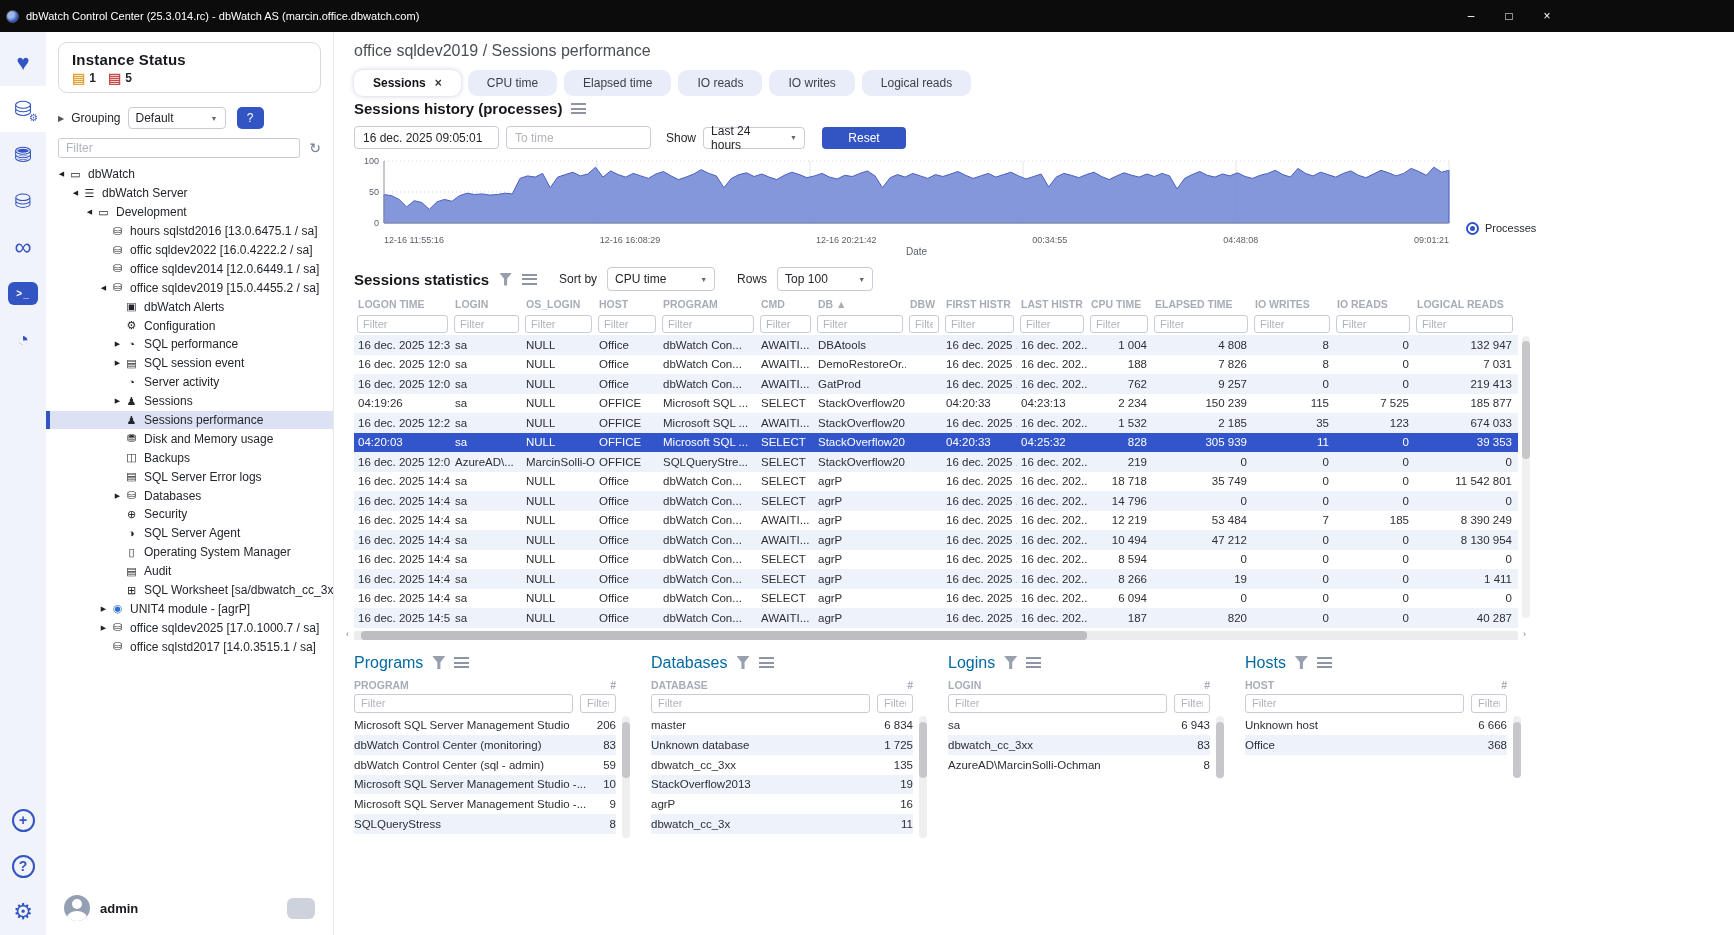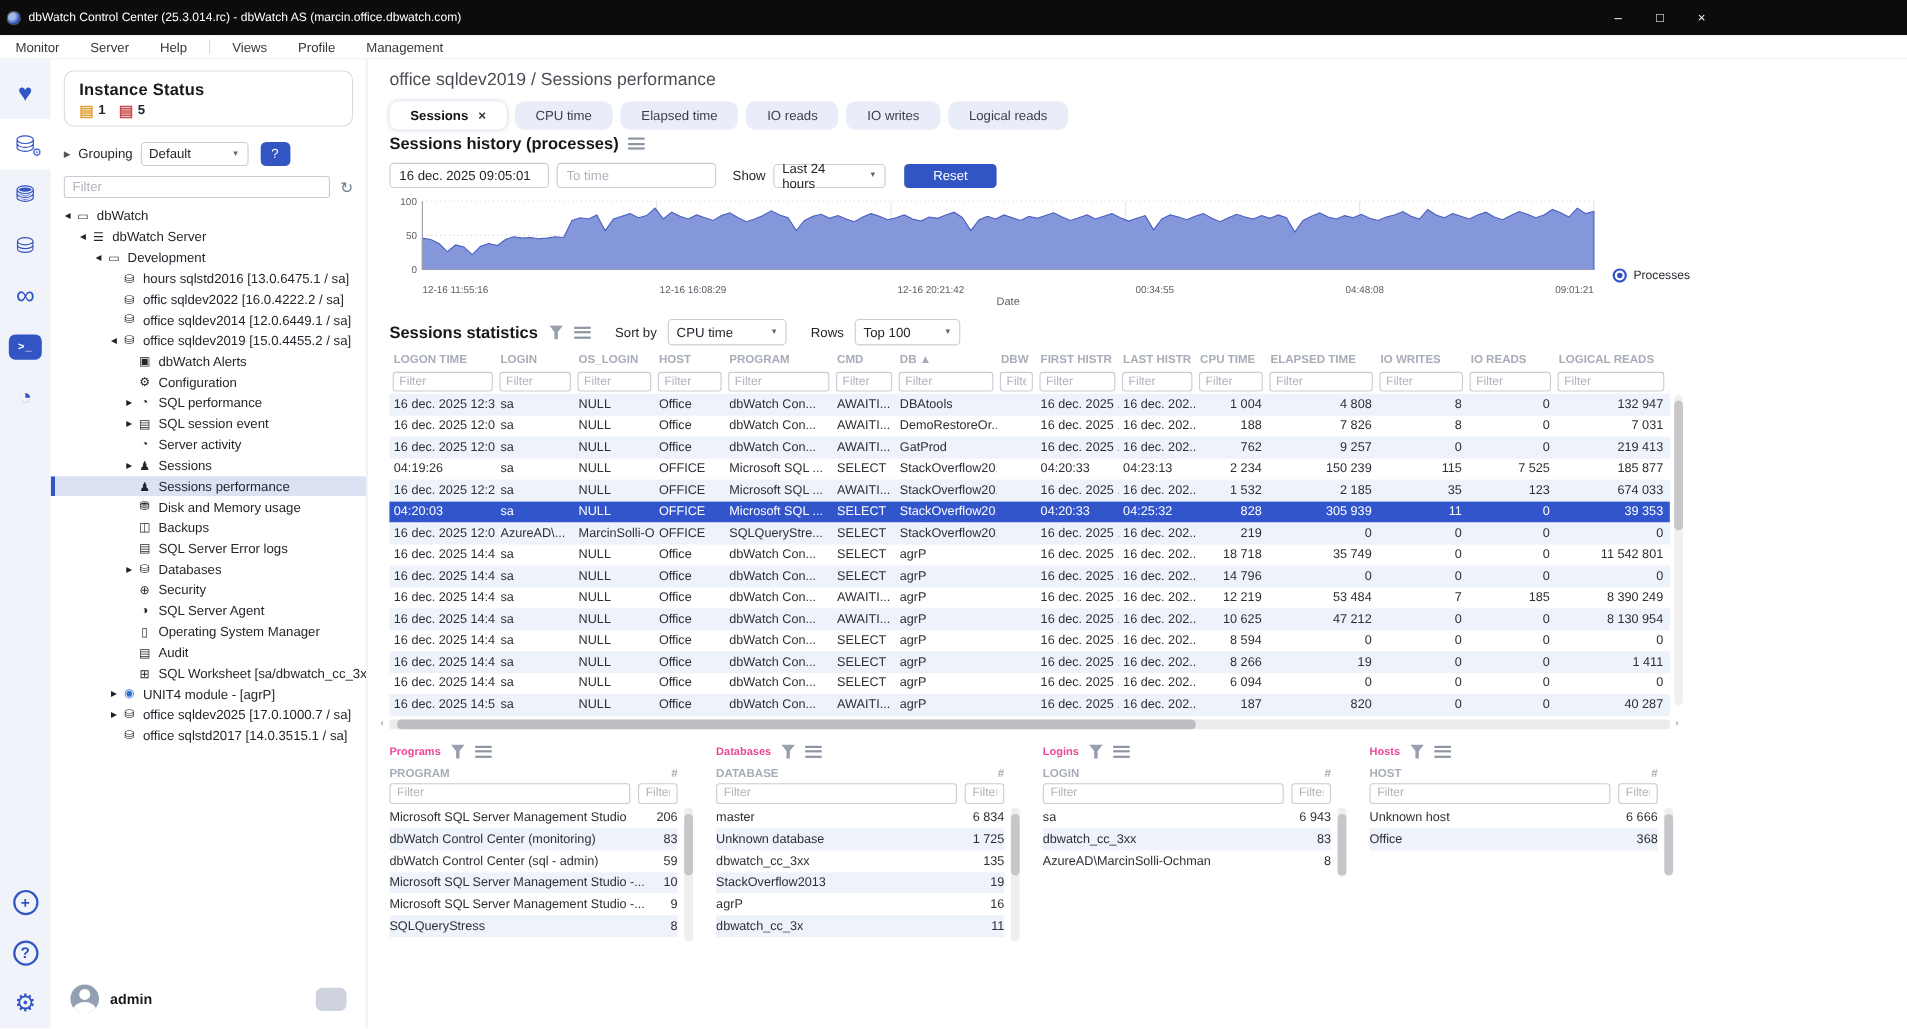--- a/index.html
+++ b/index.html
@@ -124,21 +124,21 @@
   .vscroll{position:absolute;right:-12px;top:40px;width:8px;bottom:10px;background:#f0f0f1;border-radius:4px}
   .vthumb{position:absolute;top:5px;left:0;width:8px;height:118px;background:#c7c7cb;border-radius:4px}
   .hscroll{width:1164px;height:9px;background:#ececee;margin-top:3px;position:relative;border-radius:2px}
   .hthumb{position:absolute;left:7px;top:0;width:726px;height:9px;background:#bdbdc2;border-radius:4px}
   .hs-arrow{position:absolute;top:-2px;font-size:9px;color:#777}
   .hs-arrow.left{left:-8px}.hs-arrow.right{right:-8px}
 
   .panels{display:flex;gap:19px;margin-top:14px}
   .panel{width:278px}
   .panel-title-row{display:flex;align-items:center;gap:9px}
-  .panel-title{font-size:10px;font-weight:bold;color:#ec4899}
+  .panel-title{font-size:16px;font-weight:normal;color:#0369a1}
   .panel-cols{display:flex;justify-content:space-between;color:#a7adb8;font-size:10.5px;
     font-weight:bold;margin-top:7px;padding-right:16px}
   .panel-filters{display:flex;gap:7px;margin-top:3px;padding-right:16px}
   .panel-filters input{height:19px;border:1px solid #c9ccd4;border-radius:3px;font-size:11px;
     padding:0 6px;font-family:inherit;color:#5a5e66}
   .panel-filters .fname{flex:1;min-width:0}
   .panel-filters .fcnt{width:36px;flex:none}
   .panel-rows{margin-top:3px;position:relative;padding-right:16px}
   .prow{display:flex;justify-content:space-between;height:19.7px;align-items:center;
     font-size:11.5px;color:#2c2f35;gap:6px}
@@ -156,29 +156,20 @@
   <div class="titlebar">
     <span class="app-logo"></span>
     <span>dbWatch Control Center (25.3.014.rc) - dbWatch AS (marcin.office.dbwatch.com)</span>
     <div class="win-controls">
       <span class="win-btn">–</span>
       <span class="win-btn">□</span>
       <span class="win-btn">×</span>
     </div>
   </div>
 
-  <div class="menubar">
-      <span class="menu-item">Monitor</span>
-      <span class="menu-item">Server</span>
-      <span class="menu-item">Help</span>
-      <span class="menu-sep"></span>
-      <span class="menu-item">Views</span>
-      <span class="menu-item">Profile</span>
-      <span class="menu-item">Management</span>
-    </div>
 
   <div class="app">
     <div class="rail">
         <div class="rail-icon">
           <span style="font-size: 22px;">♥</span>
         </div>
         <div class="rail-icon active">
           <span style="font-size: 21px;">⛁</span>
           <span class="gear-mini">⚙</span>
         </div>
@@ -679,21 +670,21 @@
               <div class="td" style="width: 97px;">16 dec. 2025 14:4...</div>
               <div class="td" style="width: 71px;">sa</div>
               <div class="td" style="width: 73px;">NULL</div>
               <div class="td" style="width: 64px;">Office</div>
               <div class="td" style="width: 98px;">dbWatch Con...</div>
               <div class="td" style="width: 57px;">AWAITI...</div>
               <div class="td" style="width: 92px;">agrP</div>
               <div class="td" style="width: 36px;"></div>
               <div class="td" style="width: 75px;">16 dec. 2025 ...</div>
               <div class="td" style="width: 70px;">16 dec. 202...</div>
-              <div class="td num" style="width: 64px;">10 625</div>
+              <div class="td num" style="width: 64px;">10 494</div>
               <div class="td num" style="width: 100px;">47 212</div>
               <div class="td num" style="width: 82px;">0</div>
               <div class="td num" style="width: 80px;">0</div>
               <div class="td num" style="width: 103px;">8 130 954</div>
             </div>
             <div class="tr">
               <div class="td" style="width: 97px;">16 dec. 2025 14:4...</div>
               <div class="td" style="width: 71px;">sa</div>
               <div class="td" style="width: 73px;">NULL</div>
               <div class="td" style="width: 64px;">Office</div>

